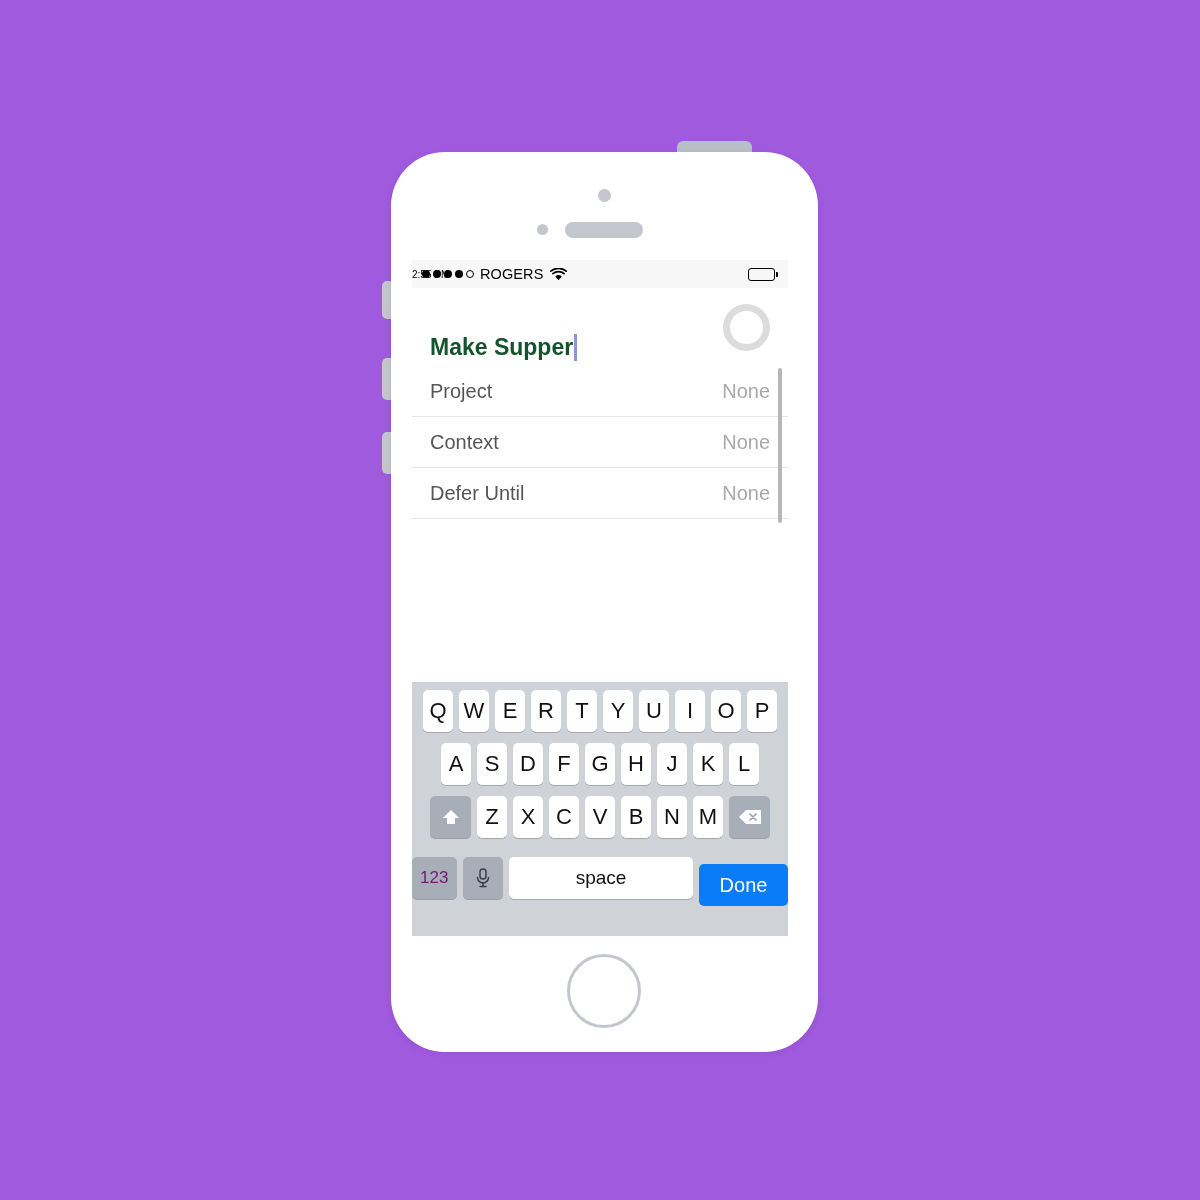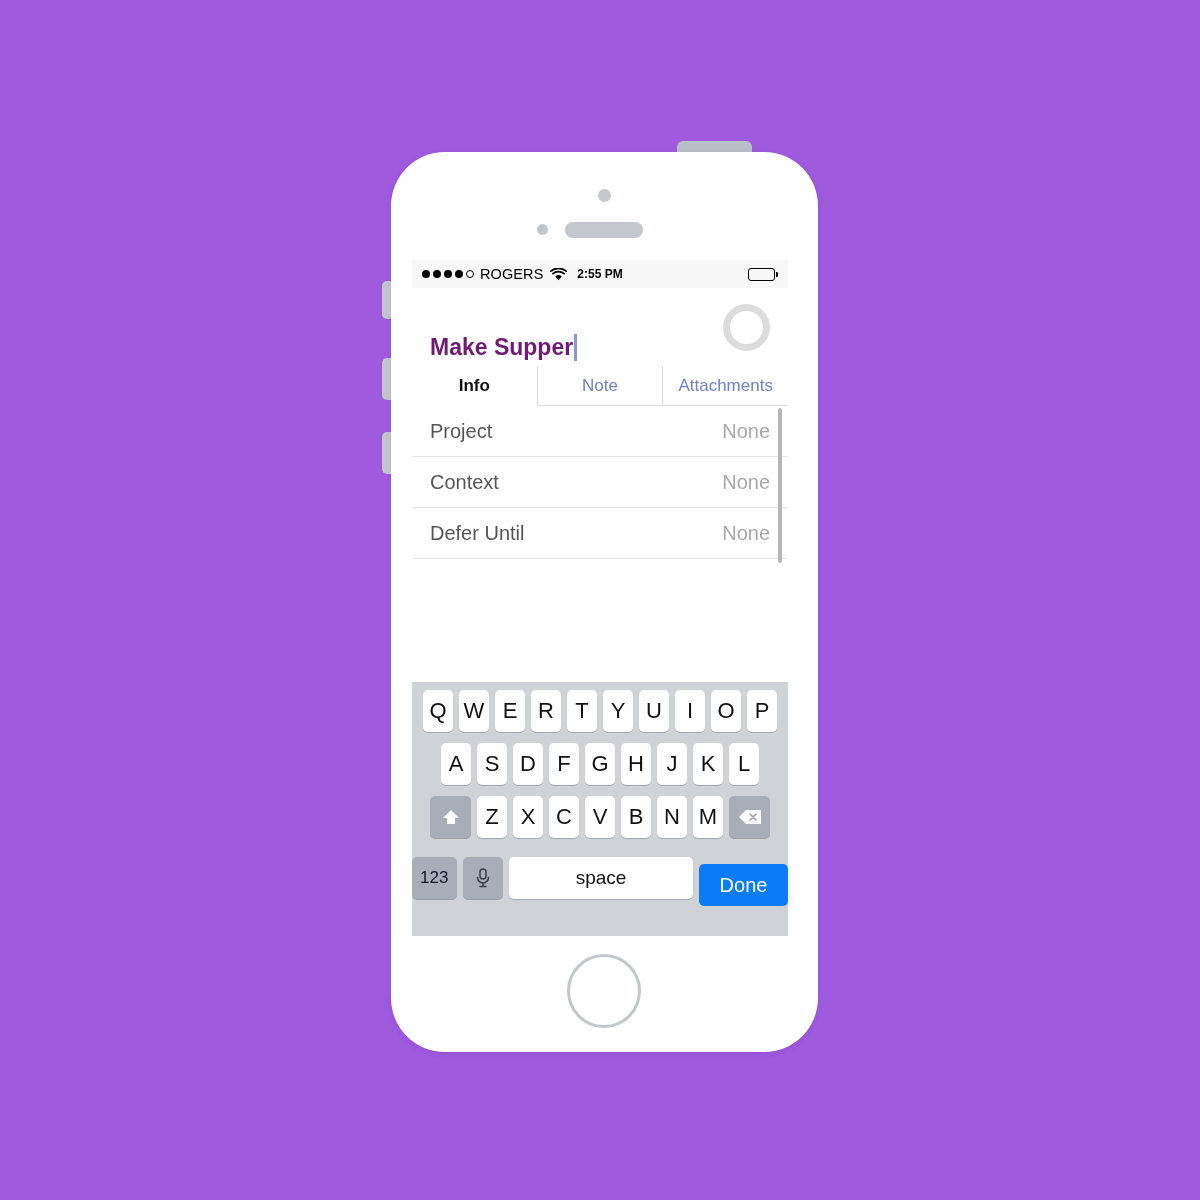--- a/index.html
+++ b/index.html
@@ -118,23 +118,23 @@
   }
   .sig-dot.empty {
     background: transparent;
     border: 1.4px solid #000;
   }
   #carrier-name { font-size: 14.5px; letter-spacing: 0.1px; }
   #wifi-icon { margin-left: 7px; display: flex; align-items: flex-end; }
   #status-time {
     position: absolute;
     left: 0; right: 0;
-    text-align: center;
-    font-size: 12px;
-    font-weight: bold;
+    text-align: left;
+    font-size: 10px;
+    font-weight: normal;
     pointer-events: none;
   }
   #battery-icon {
     margin-left: auto;
     display: flex;
     align-items: center;
   }
   #battery-shell {
     width: 27px; height: 13px;
     border: 1.4px solid #000;
@@ -183,21 +183,21 @@
     align-items: center;
     padding: 0 18px;
     box-sizing: border-box;
   }
   #task-title-field {
     flex: 1;
     display: flex;
     align-items: center;
     font-size: 23px;
     font-weight: bold;
-    color: #701a75;
+    color: #14532d;
     cursor: text;
     margin-top: 40px;
   }
   #text-cursor {
     display: inline-block;
     width: 2.5px;
     height: 27px;
     background: #8898d8;
     margin-left: 1px;
   }
@@ -306,21 +306,21 @@
   .key.wide { width: 41px; }
   .key.space { width: 186px; font-size: 19px; }
   .key.done {
     background: #0a7cf7;
     color: #ffffff;
     width: 90px;
     font-size: 20px;
     box-shadow: none;
     margin-top: 15px;
   }
-  .key.num { width: 45px; font-size: 17px; color: #0f172a; }
+  .key.num { width: 45px; font-size: 17px; color: #701a75; }
   .key.mic { width: 41px; }
   #row-top .key { width: 30px; }
   #row-mid .key { width: 30px; }
   #row-bottom .letter-key { width: 30px; }
 </style>
 </head>
 <body>
 
 <div id="device-wrap">
 
@@ -362,31 +362,20 @@
 
 
     <div id="title-row">
       <div id="task-title-field">
         <span>Make Supper</span>
         <span id="text-cursor"></span>
       </div>
       <div id="completion-circle"></div>
     </div>
 
-    <div id="tab-bar">
-      <div class="tab active">
-        <span>Info</span>
-      </div>
-      <div class="tab inactive">
-        <span>Note</span>
-      </div>
-      <div class="tab inactive">
-        <span>Attachments</span>
-      </div>
-    </div>
 
     <div id="detail-list">
 
       <div class="detail-row">
         <span class="row-label">Project</span>
         <span class="row-value">None</span>
       </div>
 
       <div class="detail-row">
         <span class="row-label">Context</span>

